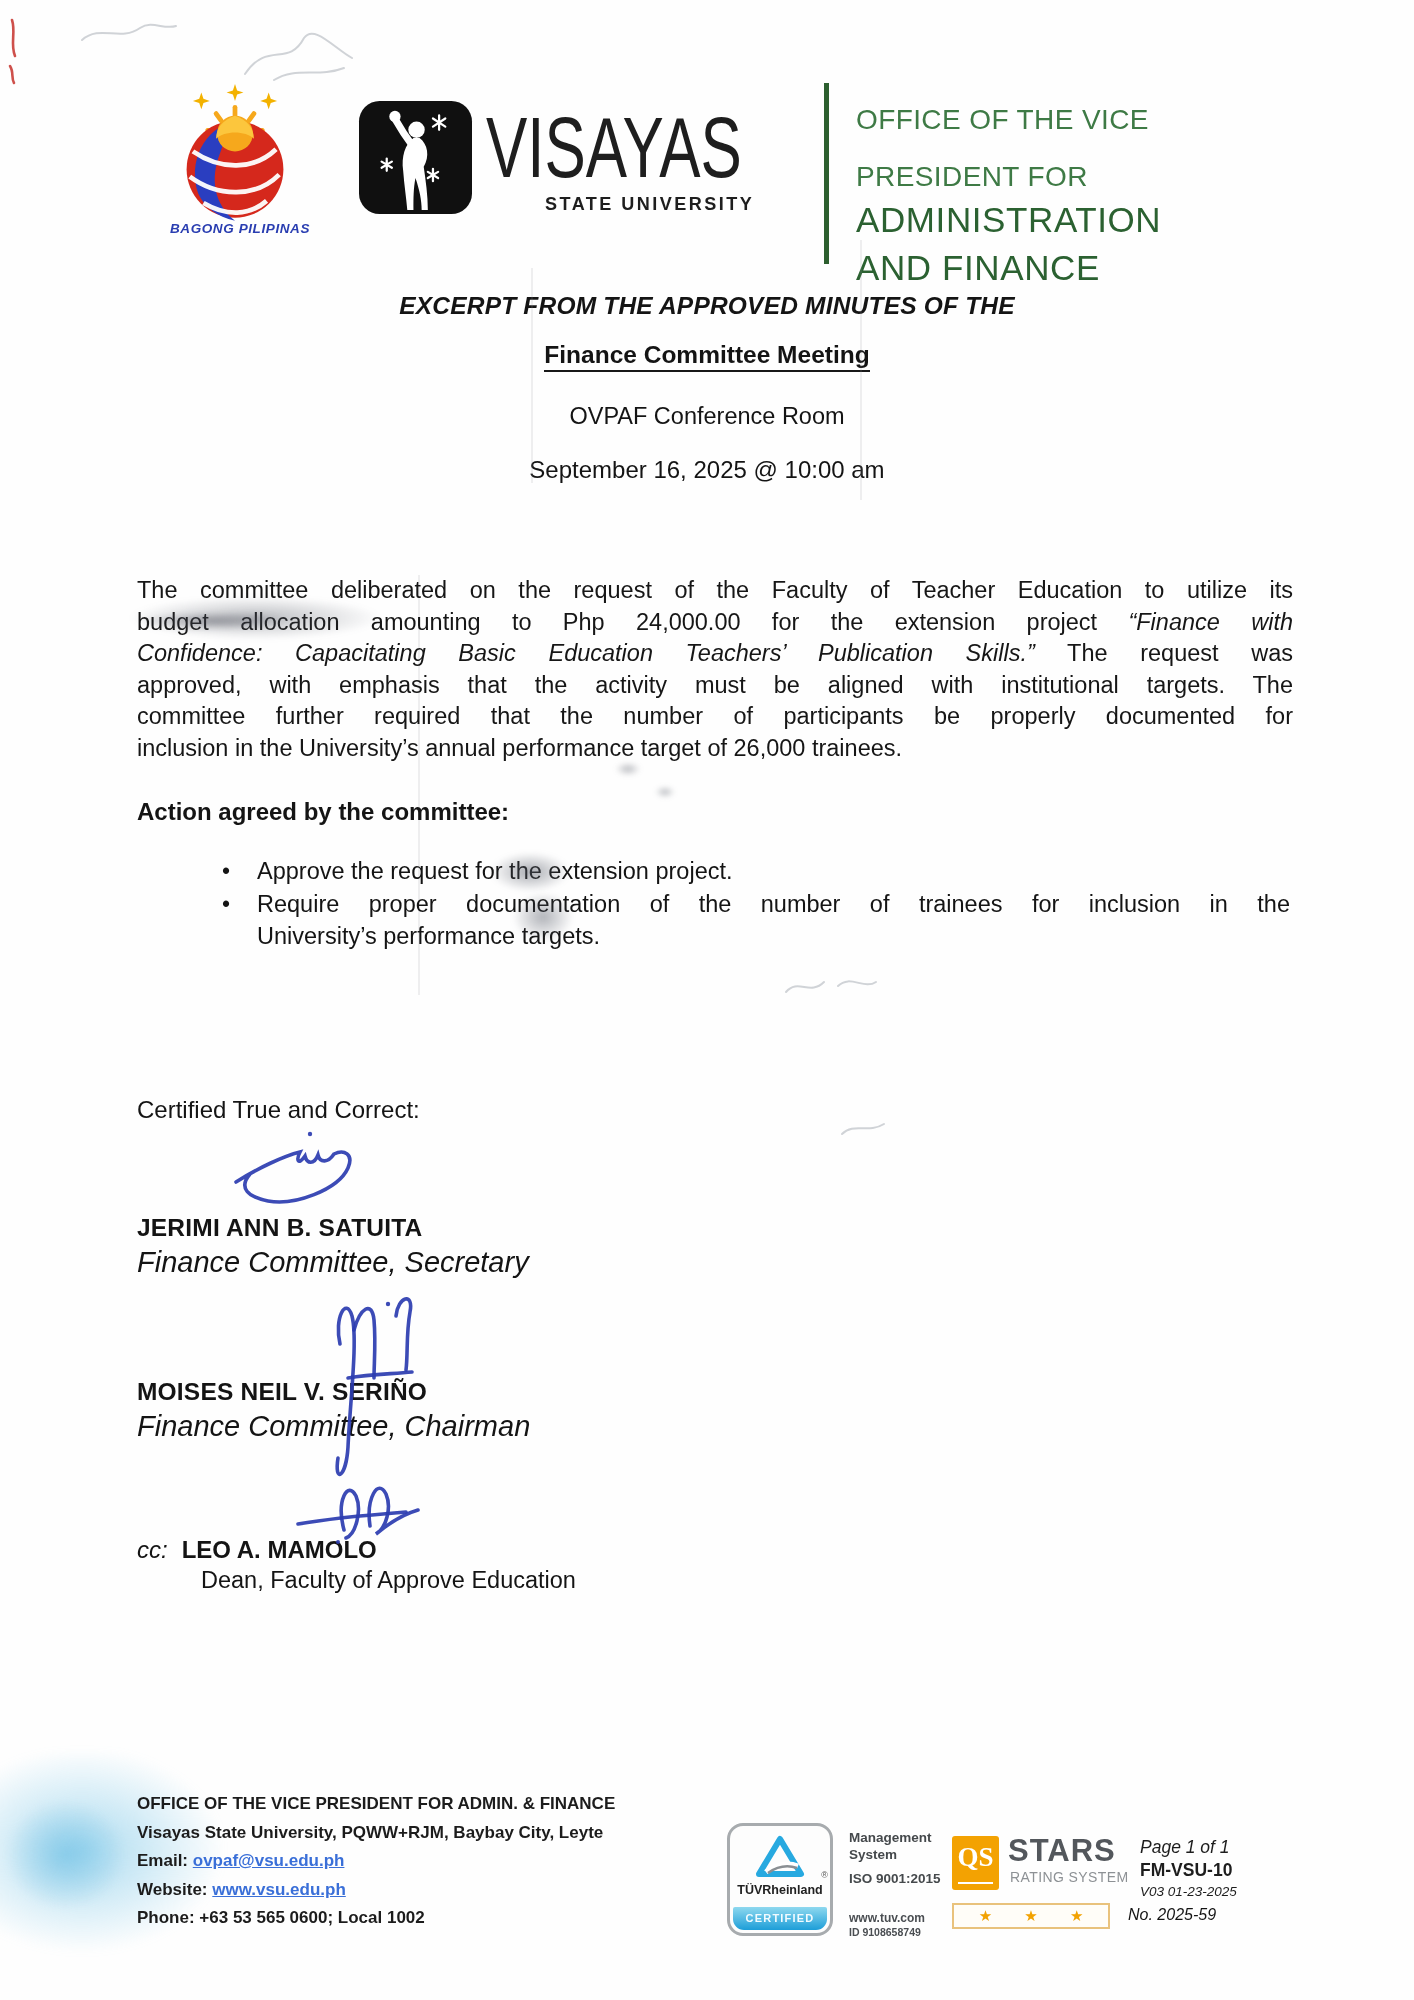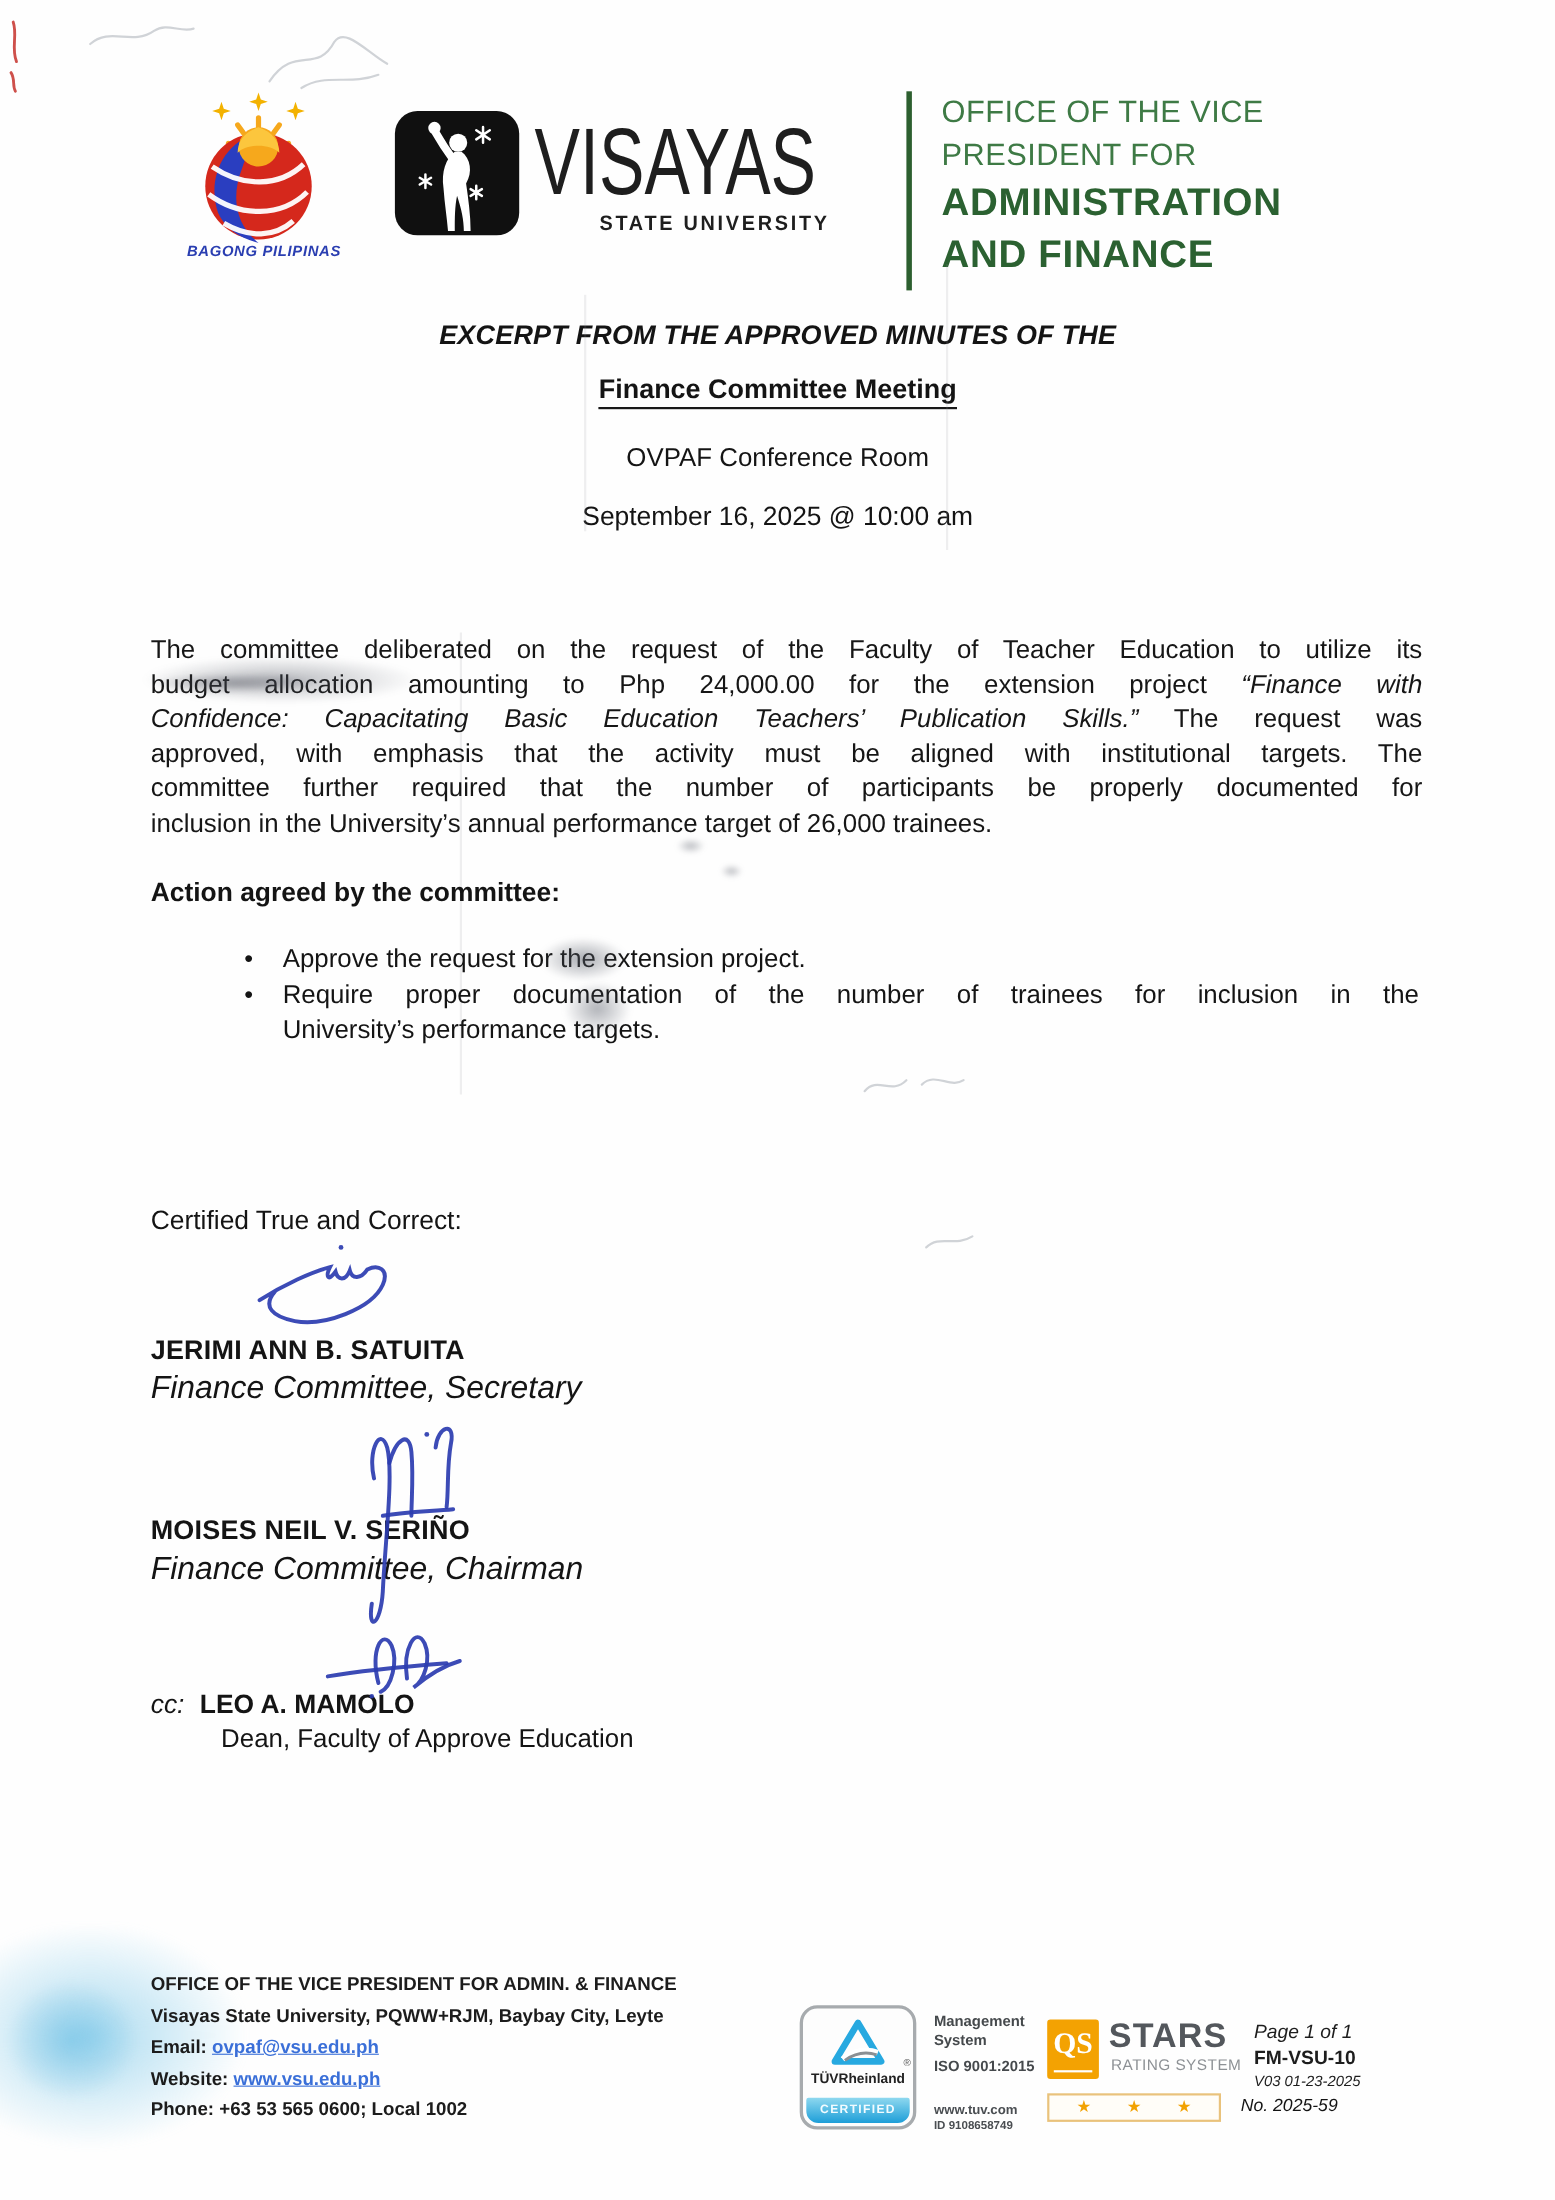--- a/index.html
+++ b/index.html
@@ -10,22 +10,22 @@
   
   .bagong-caption{position:absolute;left:158px;top:221px;width:164px;text-align:center;
     font-style:italic;font-weight:bold;font-size:13.5px;letter-spacing:.6px;color:#2a3eb1;}
   .vsu-box{position:absolute;left:358px;top:101px;width:115px;height:113px;}
   .wordmark{position:absolute;left:486px;top:104px;font-size:86px;line-height:86px;font-weight:400;
     color:#1e1e1e;transform:scaleX(.72);transform-origin:left top;white-space:nowrap;}
   .wordmark-sub{position:absolute;left:545px;top:193px;font-size:19px;font-weight:700;
     letter-spacing:2.6px;color:#1e1e1e;white-space:nowrap;transform:scaleX(.95);transform-origin:left top;}
   .hdr-bar{position:absolute;left:824px;top:83px;width:5px;height:181px;background:#2d5f2f;}
   .office{position:absolute;left:856px;top:82px;white-space:nowrap;}
-  .office .l-sm{font-size:28px;line-height:39px;font-weight:400;color:#3e7a45;letter-spacing:.4px;}
-  .office .l-lg{font-size:35px;line-height:48px;font-weight:700;color:#2b6131;letter-spacing:.6px;}
+  .office .l-sm{font-size:28px;line-height:39px;font-weight:400;color:#3e7a45;letter-spacing:.4px;margin-top:18px;}
+  .office .l-lg{font-size:35px;line-height:48px;font-weight:400;color:#2b6131;letter-spacing:.6px;}
 
   
   .center-line{position:absolute;left:0;width:1414px;text-align:center;white-space:nowrap;}
   .t-excerpt{top:292px;font-size:24.5px;font-weight:bold;font-style:italic;letter-spacing:.2px;}
   .t-meeting{top:341px;font-size:24.5px;font-weight:bold;}
   .t-meeting span{border-bottom:2.5px solid #181818;padding-bottom:2px;}
   .t-venue{top:403px;font-size:23.5px;}
   .t-date{top:456px;font-size:24px;}
 
   

